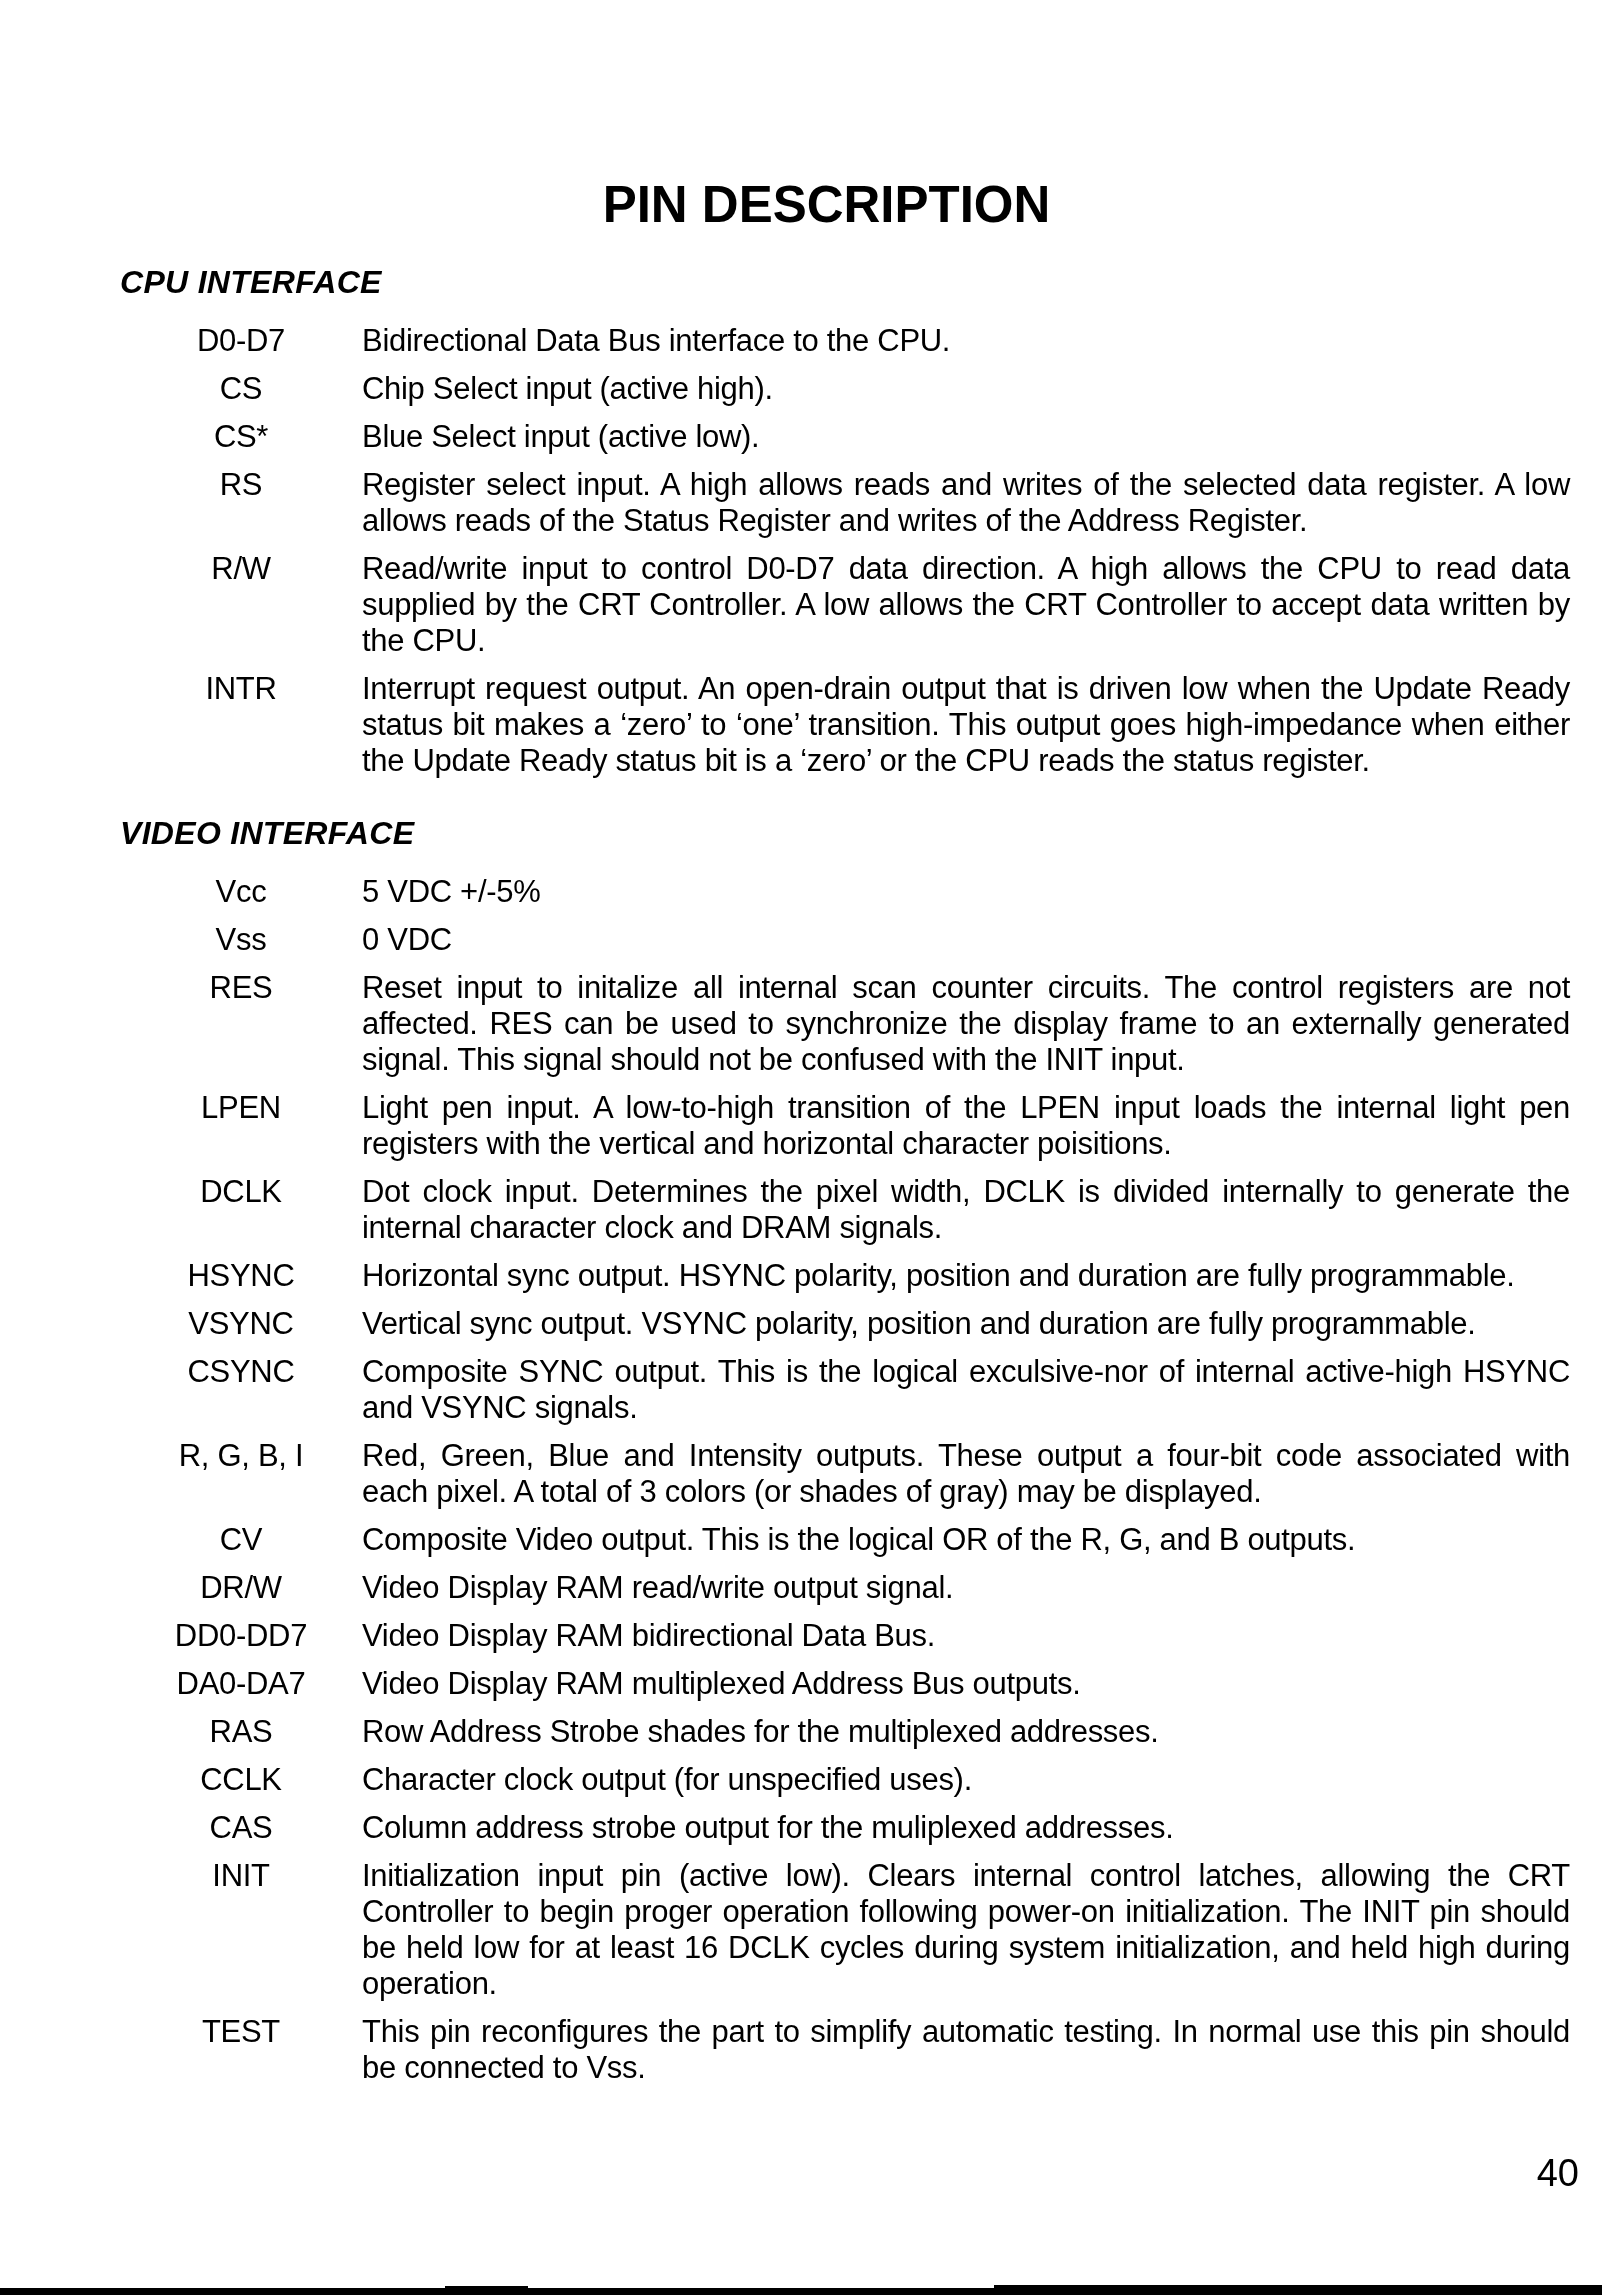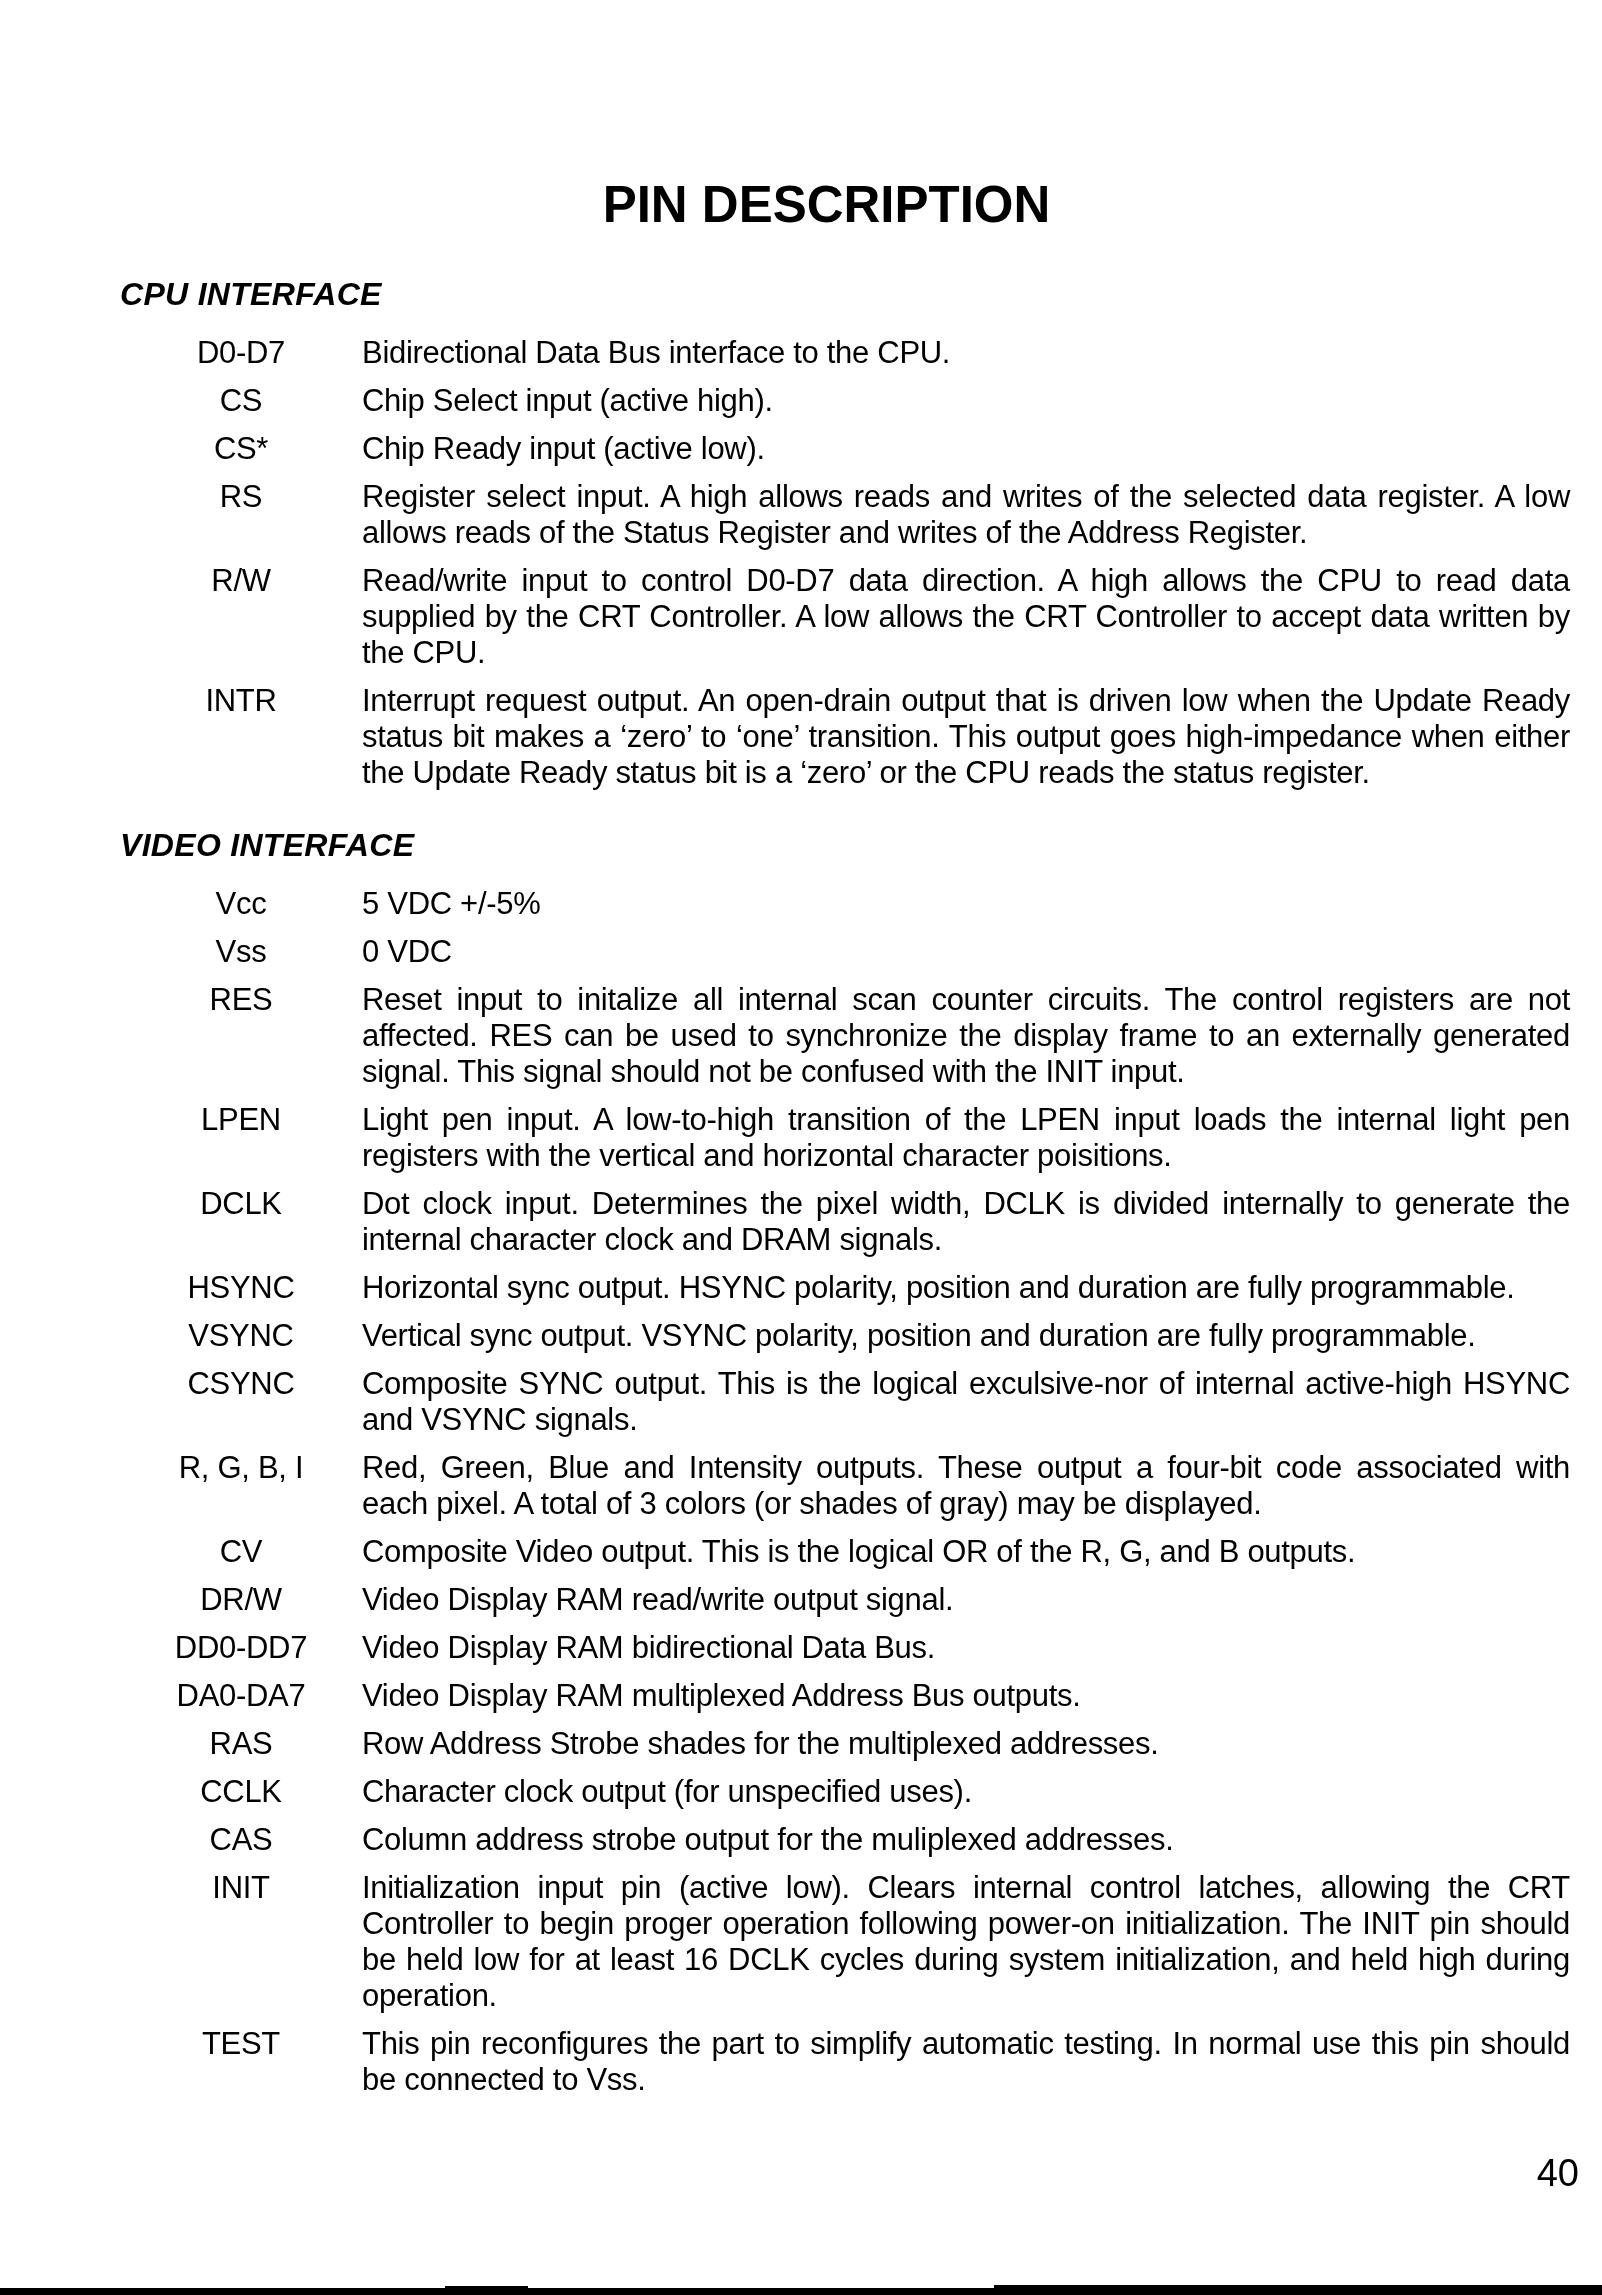--- a/index.html
+++ b/index.html
@@ -29,21 +29,21 @@
     width: 1450px;
   }
   .section-heading {
     font-size: 32px;
     line-height: 1.0;
     font-weight: 700;
     font-style: italic;
     margin: 38px 0 25px 0;
     letter-spacing: 0.3px;
   }
-  .section-heading:first-child { margin-top: 12px; }
+  .section-heading:first-child { margin-top: 0; }
   .pin-row {
     display: flex;
     align-items: flex-start;
     margin-bottom: 12px;
   }
   .pin-name {
     flex: 0 0 242px;
     width: 242px;
     font-size: 31px;
     line-height: 36px;
@@ -102,21 +102,21 @@
       <div class="pin-row">
         <div class="pin-name">D0-D7</div>
         <div class="pin-desc">Bidirectional Data Bus interface to the CPU.</div>
       </div>
       <div class="pin-row">
         <div class="pin-name">CS</div>
         <div class="pin-desc">Chip Select input (active high).</div>
       </div>
       <div class="pin-row">
         <div class="pin-name">CS*</div>
-        <div class="pin-desc">Chip Ready input (active low).</div>
+        <div class="pin-desc">Blue Select input (active low).</div>
       </div>
       <div class="pin-row">
         <div class="pin-name">RS</div>
         <div class="pin-desc">Register select input. A high allows reads and writes of the selected data register. A low allows reads of the Status Register and writes of the Address Register.</div>
       </div>
       <div class="pin-row">
         <div class="pin-name">R/W</div>
         <div class="pin-desc">Read/write input to control D0-D7 data direction. A high allows the CPU to read data supplied by the CRT Controller. A low allows the CRT Controller to accept data written by the CPU.</div>
       </div>
       <div class="pin-row">

